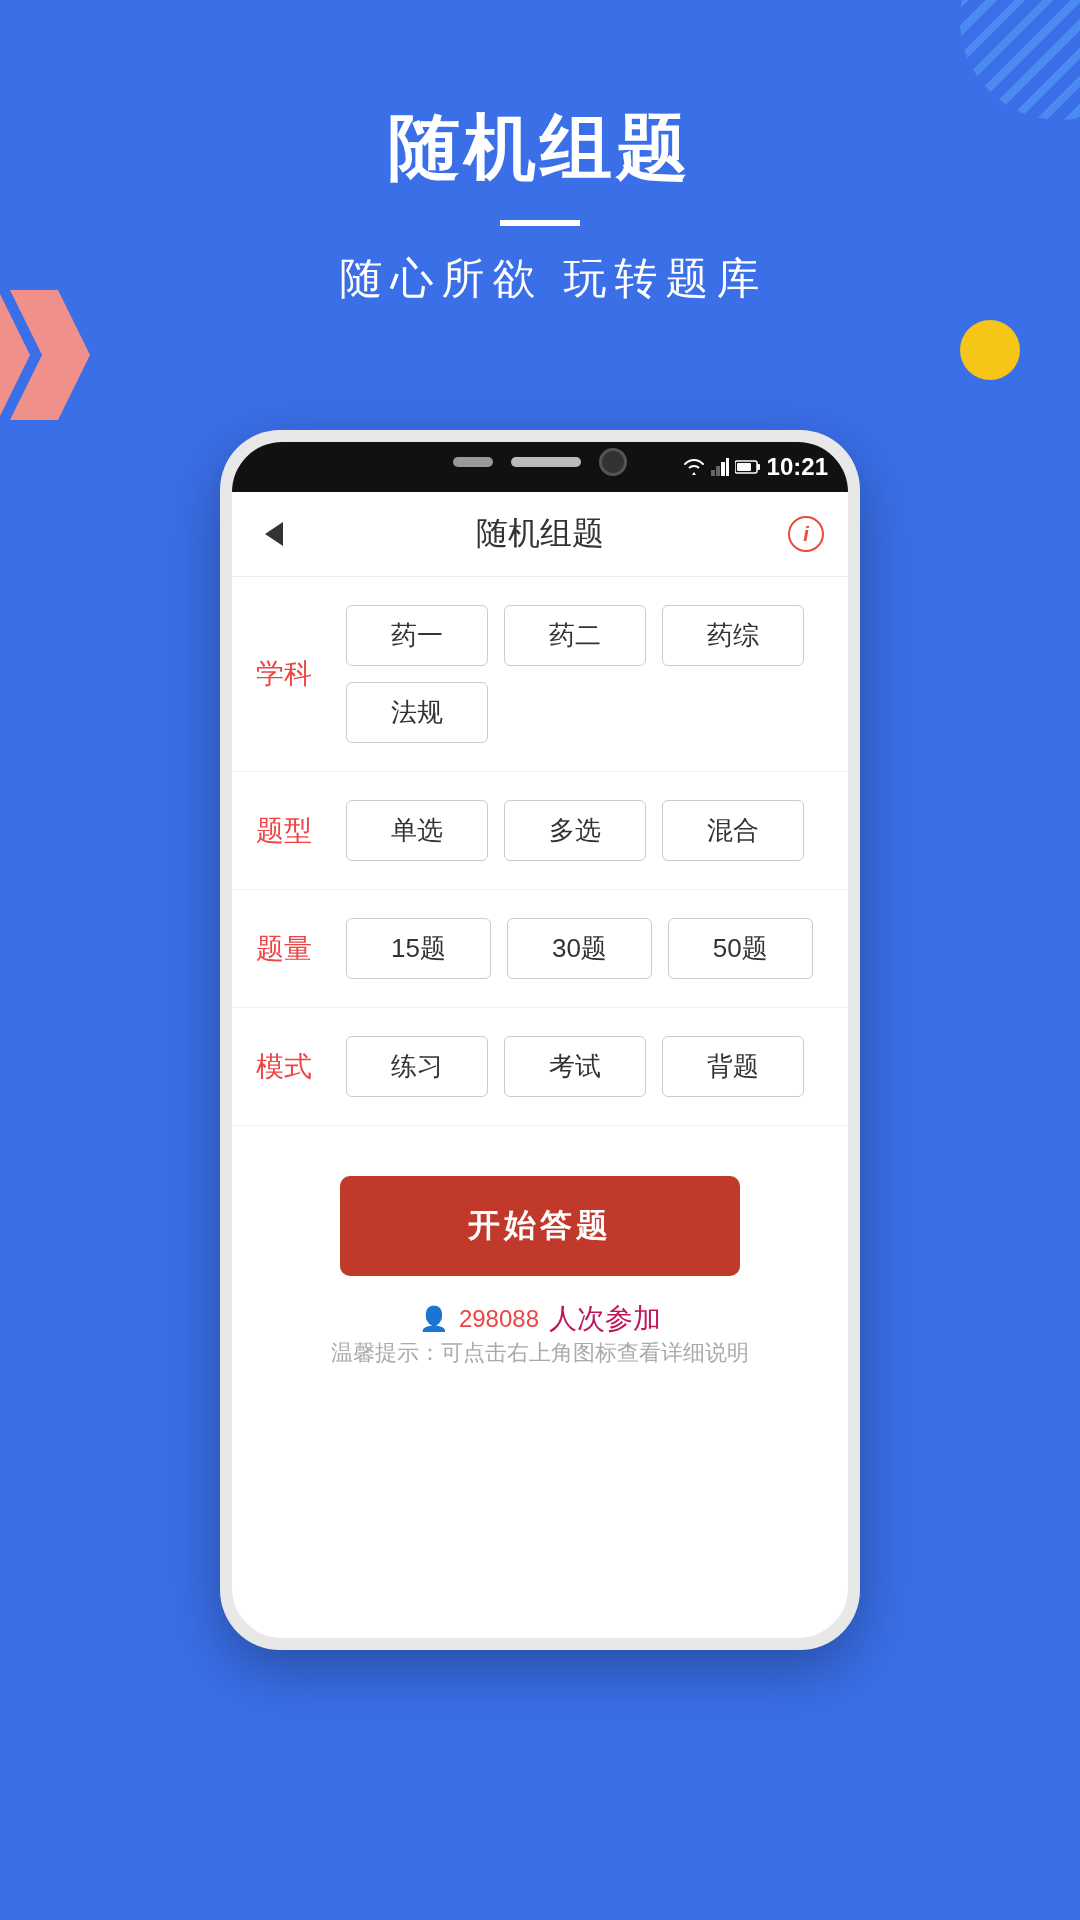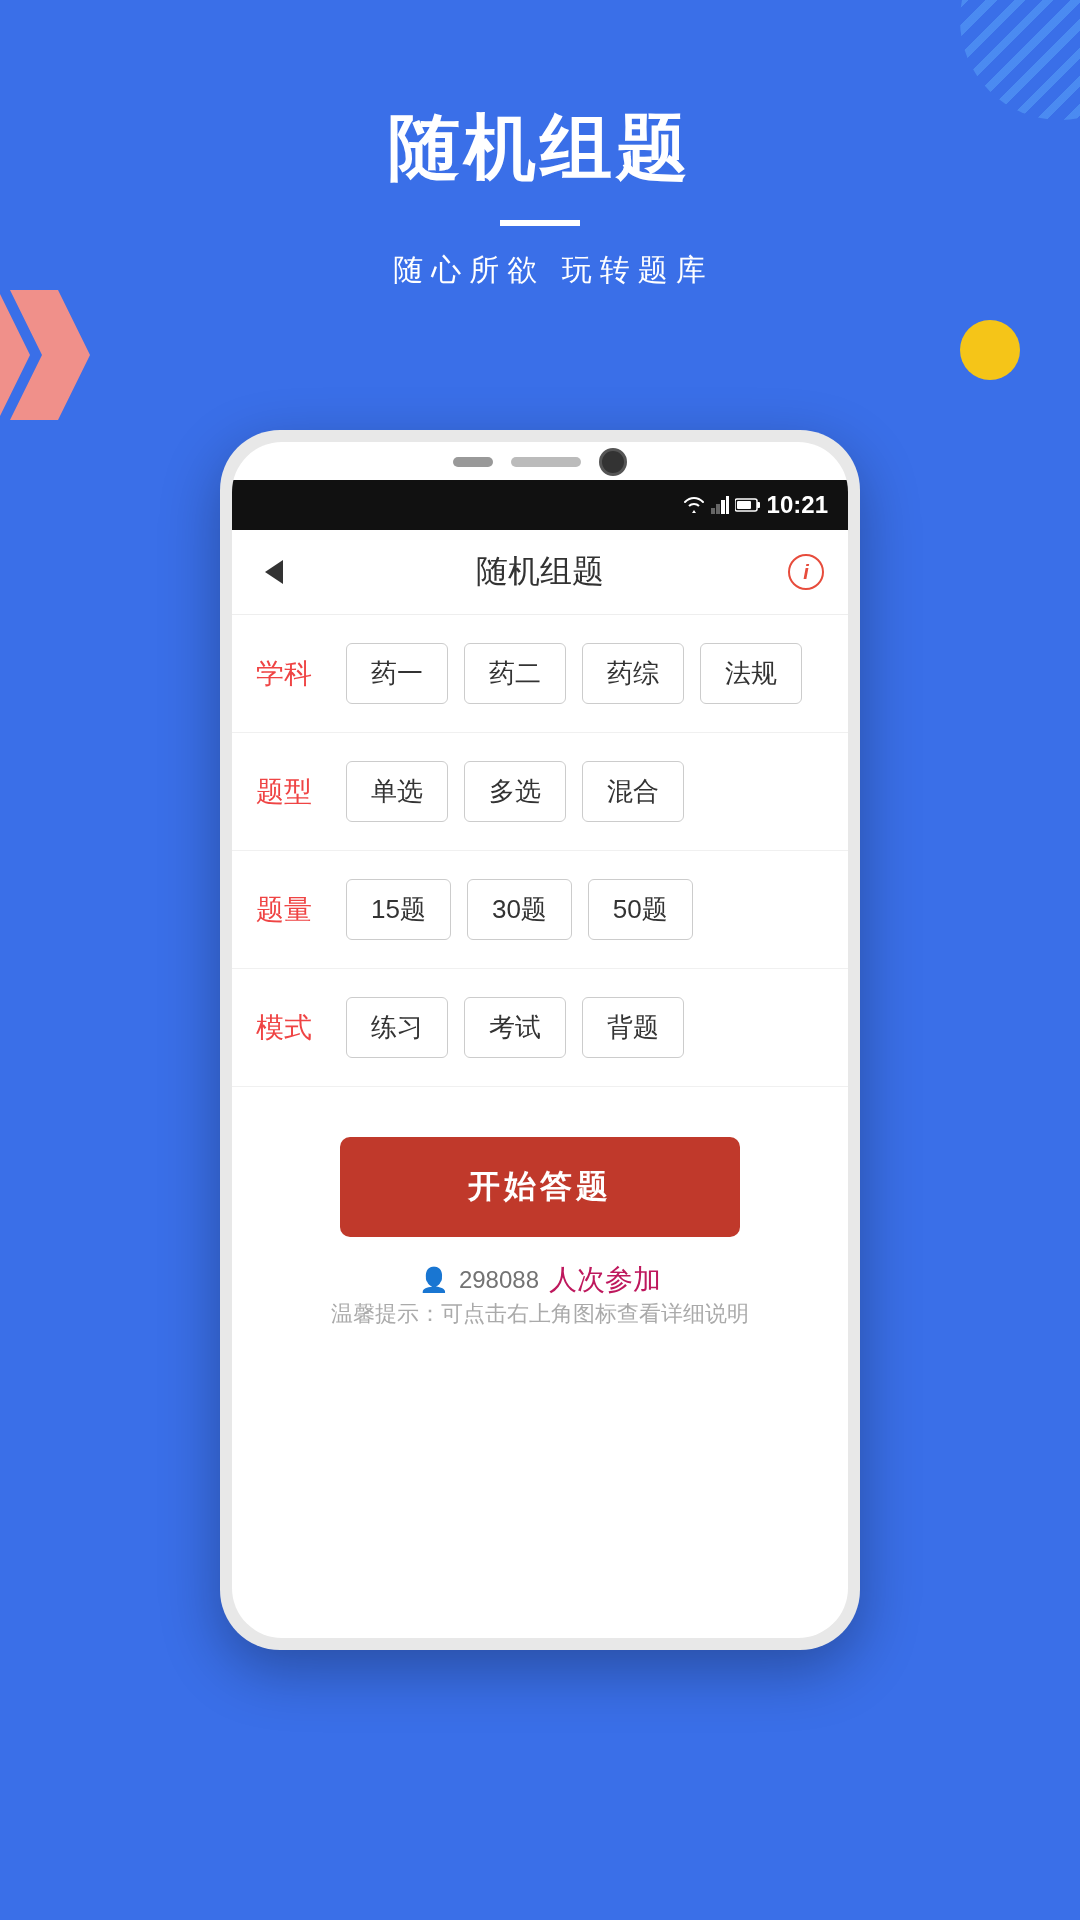--- a/index.html
+++ b/index.html
@@ -77,21 +77,21 @@
       letter-spacing: 4px;
     }
     .header-divider {
       width: 80px;
       height: 6px;
       background: white;
       margin: 24px auto;
     }
     .header-subtitle {
       color: white;
-      font-size: 30px;
+      font-size: 43px;
       letter-spacing: 8px;
       margin-left: 27px;
     }
 
     
     .phone-container {
       position: absolute;
       top: 430px;
       left: 50%;
       transform: translateX(-50%);
@@ -141,21 +141,20 @@
     
     .status-bar {
       width: 100%;
       height: 50px;
       background: #111;
       display: flex;
       align-items: center;
       justify-content: flex-end;
       padding: 0 20px;
       gap: 8px;
-      margin-top: 38px;
     }
     .status-icons {
       display: flex;
       align-items: center;
       gap: 6px;
     }
     .status-time { color: white; font-size: 24px; font-weight: bold; }
 
     
     .app-content {
@@ -217,21 +216,21 @@
       font-size: 28px;
       color: #ef4444;
       min-width: 70px;
     }
     .options-group {
       display: flex;
       gap: 16px;
       flex-wrap: wrap;
     }
     .option-btn {
-      padding: 12px 24px;
+      padding: 12px 44px;
       border: 1px solid #ccc;
       border-radius: 6px;
       font-size: 26px;
       color: #333;
       background: white;
       cursor: pointer;
     }
 
     
     .start-section {
@@ -257,21 +256,21 @@
       display: flex;
       align-items: center;
       gap: 10px;
       margin-top: 24px;
     }
     .user-icon {
       color: #aaa;
       font-size: 24px;
     }
     .participants-count {
-      color: #737373;
+      color: #ef4444;
       font-size: 24px;
     }
     .participants-suffix {
       color: #be185d;
       font-size: 28px;
     }
     .hint-text {
       color: #aaa;
       font-size: 22px;
       text-align: center;

